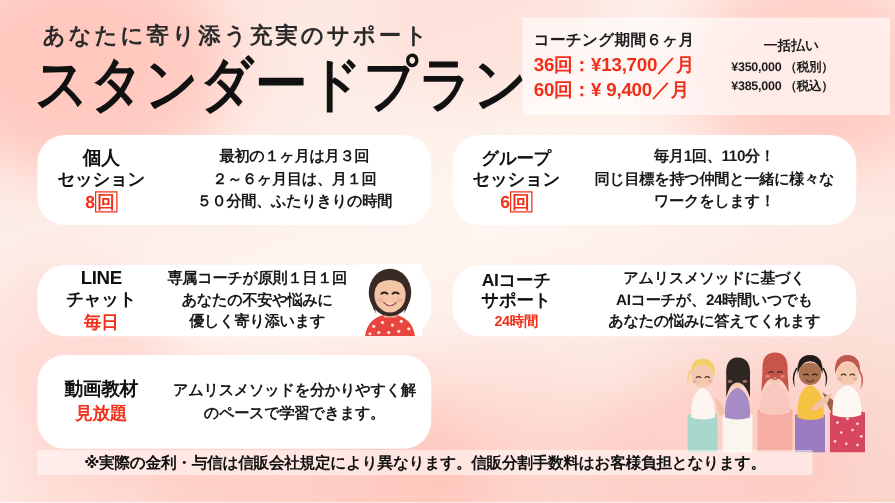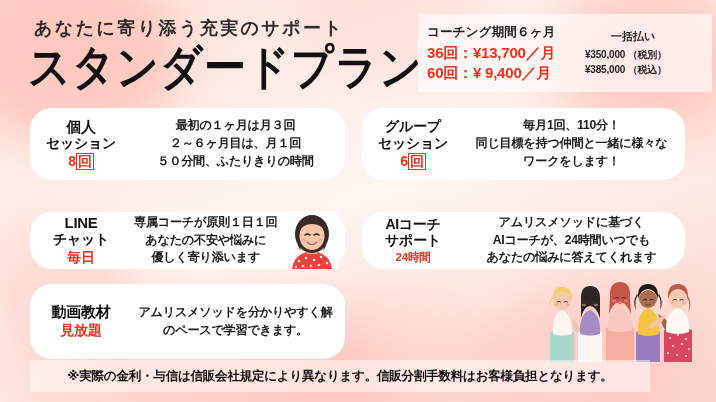--- a/index.html
+++ b/index.html
@@ -120,21 +120,21 @@
   #coach-photo {
     width: 52px; height: 58px; flex: 0 0 52px;
     margin-right: 8px; position: relative; overflow: hidden;
     align-self: flex-end;
   }
   #coach-photo svg { display: block; }
 
   
   #footer-band {
     position: absolute; left: 30px; top: 360px;
-    width: 620px; height: 32px;
+    width: 620px; height: 20px;
     background: rgba(255,255,255,0.5);
   }
   #footer-text {
     position: absolute; left: 0; top: 0; width: 100%; height: 100%;
     display: flex; align-items: center; justify-content: center;
     font-size: 12.6px; font-weight: 700; color: #111;
     letter-spacing: -0.3px; white-space: nowrap;
   }
 
   

